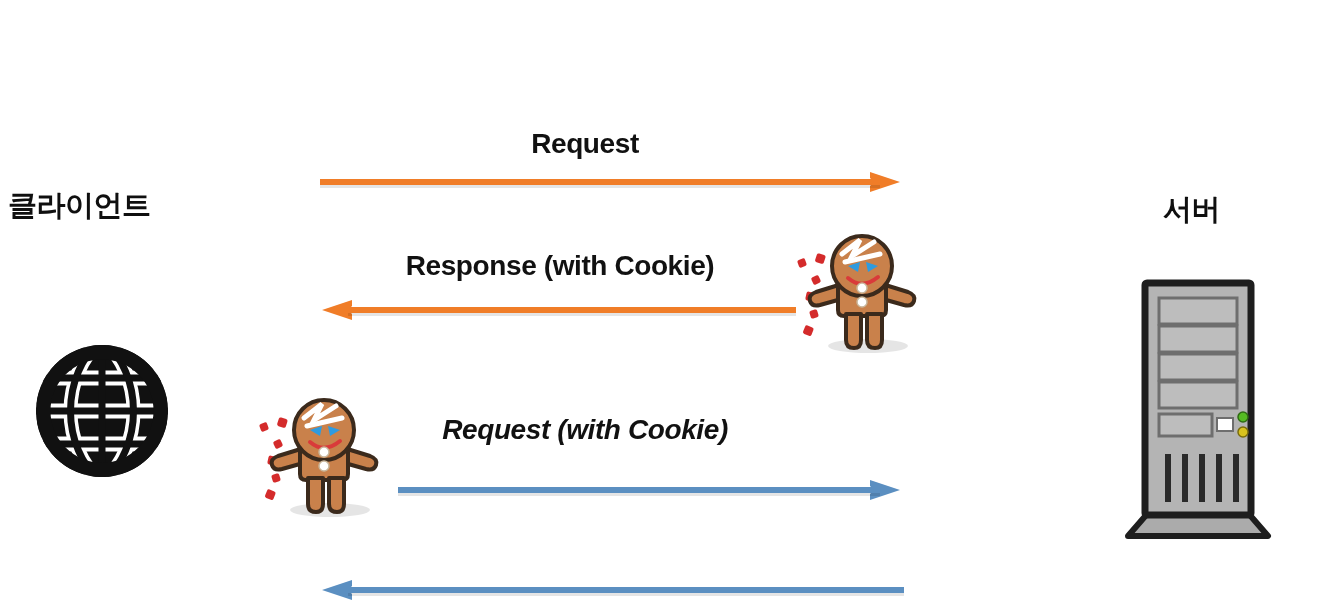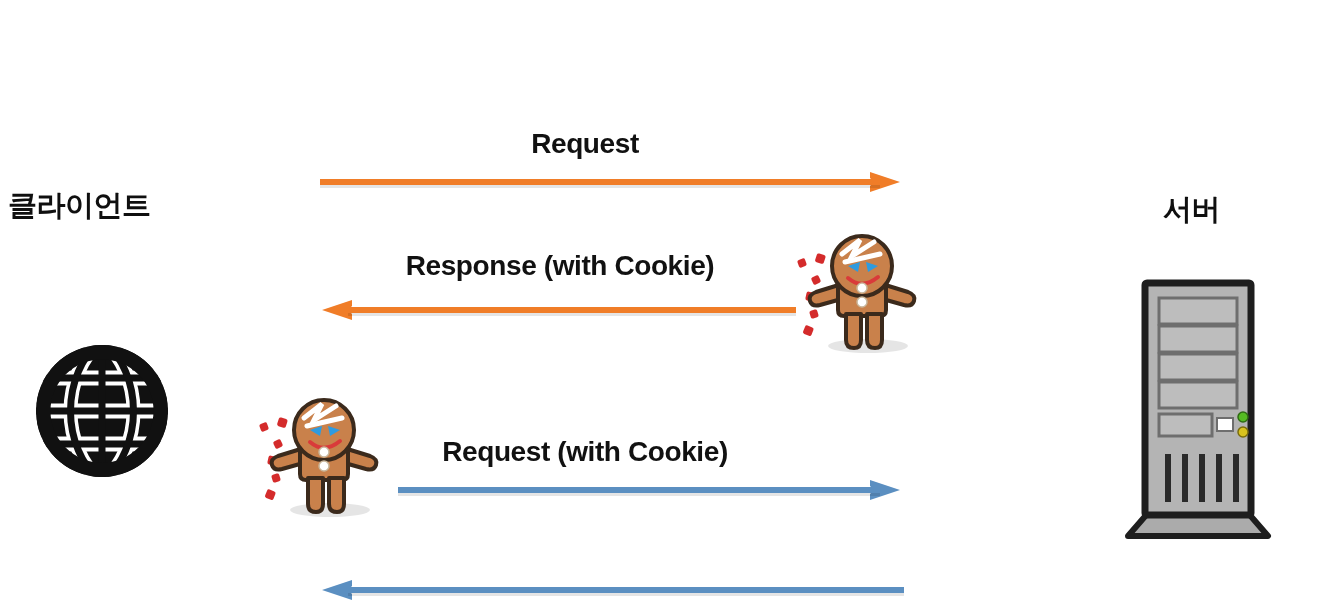--- a/index.html
+++ b/index.html
@@ -203,21 +203,21 @@
       <path d="M58 34 L70 30 L68 40 Z" fill="#2E9BE0"></path>
       <path d="M88 34 L76 30 L78 40 Z" fill="#2E9BE0"></path>
 
       <path d="M58 46 Q72 58 88 45" stroke="#D93A3A" stroke-width="4" fill="none" stroke-linecap="round"></path>
 
       <circle cx="72" cy="56" r="5" fill="#FFFFFF" stroke="#C9B79C" stroke-width="1.5"></circle>
       <circle cx="72" cy="70" r="5" fill="#FFFFFF" stroke="#C9B79C" stroke-width="1.5"></circle>
     </svg>
   </div>
 
-  <div class="msg-label" style="left:355px; top:436px; width:460px;">Request (with Cookie)</div>
+  <div class="msg-label" style="left:355px; top:414px; width:460px;font-style:italic;">Request (with Cookie)</div>
 
   <div class="arrow" style="left:396px; top:476px; width:510px; height:30px;">
     <svg width="510" height="30" viewBox="0 0 510 30">
       <rect x="2" y="11" width="478" height="6" fill="#5B8FC1"></rect>
       <path d="M474 4 L504 14 L474 24 L474 18 L478 14 L474 10 Z" fill="#5B8FC1"></path>
       <rect x="2" y="17" width="482" height="3" fill="#000000" opacity="0.10"></rect>
     </svg>
   </div>
 
   <div class="cookie" style="left:252px; top:396px; width:136px; height:124px;">

